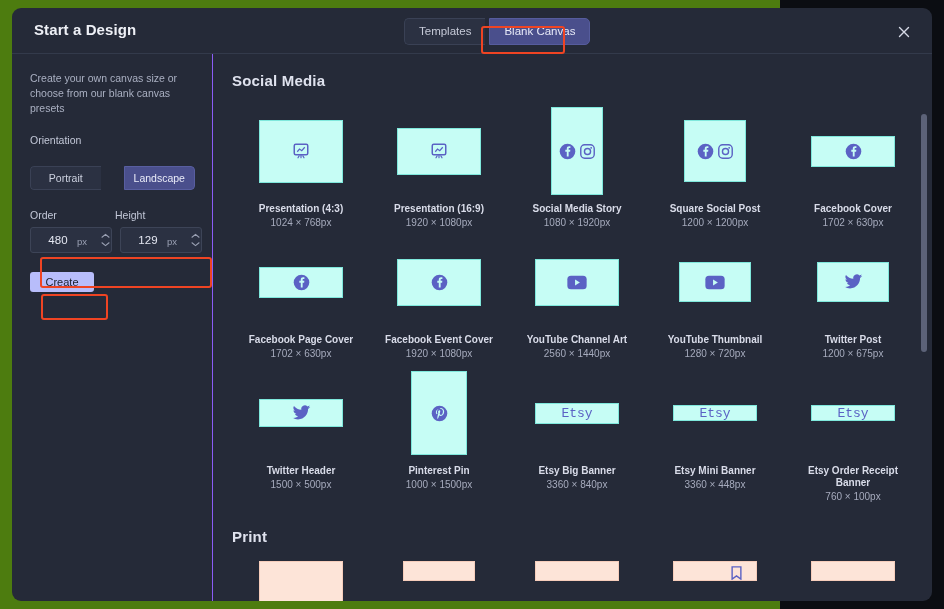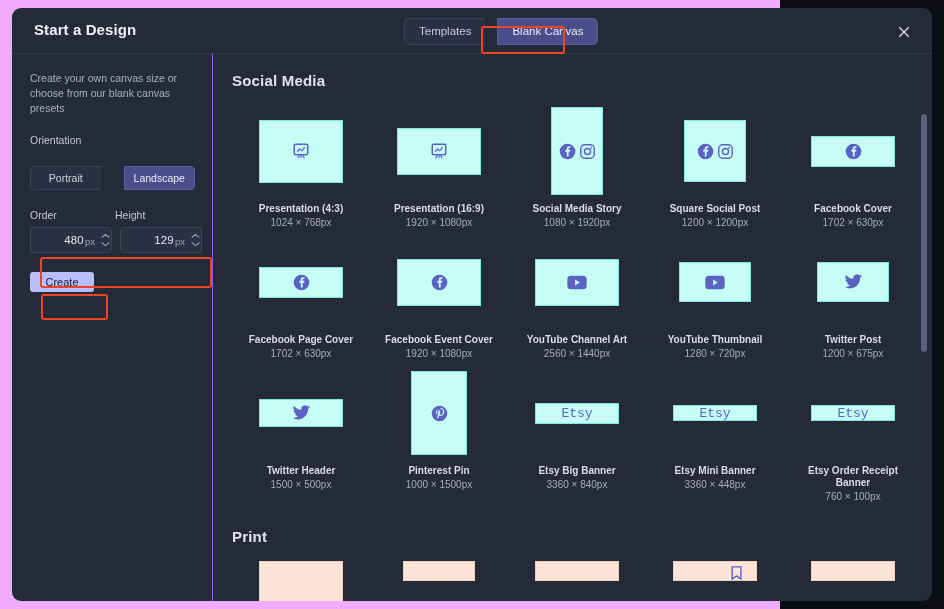--- a/index.html
+++ b/index.html
@@ -2,21 +2,21 @@
 <html><head>
 <meta charset="utf-8">
 <style>
   * { box-sizing: border-box; margin: 0; padding: 0; }
   html, body {
     width: 944px; height: 609px;
     background: #0b0d12;
     font-family: "Liberation Sans", sans-serif;
     overflow: hidden;
   }
-  #root { position: relative; width: 780px; height: 609px; background:#f0abfc; }
+  #root { position: relative; width: 780px; height: 609px; background:#4d7c0f; }
 
   
   .dialog {
     position: absolute;
     left: 12px; top: 8px;
     width: 920px; height: 593px;
     background: #252a38;
     border-radius: 9px;
     overflow: hidden;
     display: flex; flex-direction: column;
@@ -30,21 +30,21 @@
     border-bottom: 1px solid #333a4b;
     display: flex; align-items: center;
   }
   .dlg-title {
     position: absolute; left: 22px; top: 13px;
     font-size: 15px; font-weight: bold; color: #eef0f6;
     letter-spacing: .1px;
   }
   .tabs {
     position: absolute; left: 392px; top: 10px;
-    display: flex; gap: 12px;
+    display: flex; gap: 4px;
     background: transparent;
     border-radius: 6px;
     justify-content: center;
   }
   .tab {
     font-size: 11.5px;
     padding: 6px 14px 7px;
     color: #c6cad8;
     background: #2b3142;
     border: 1px solid #3a4155;
@@ -110,20 +110,21 @@
   .dims-labels { display: flex; margin-bottom: 6px; }
   .dims-labels .field-label { margin: 0; }
   .dims-labels .lbl-w { width: 85px; }
 
   .dims-row { display: flex; gap: 8px; position: relative; width: 172px; }
   .num-field {
     width: 82px; height: 26px;
     background: #2b3142; border: 1px solid #3d4457; border-radius: 3px;
     display: flex; align-items: center;
     padding: 0 2px 0 5px;
+    gap: 8px;
   }
   .num-val {
     flex: 1; text-align: right;
     font-size: 11.5px; color: #e4e7f1;
     letter-spacing: .2px;
   }
   .num-unit { font-size: 9.5px; color: #9aa0b3; padding: 2px 3px 0 1px; }
   .spin { display: flex; flex-direction: column; width: 11px; gap: 2px; padding-left:2px; }
   .spin svg { display:block; }
   .dims-highlight {

